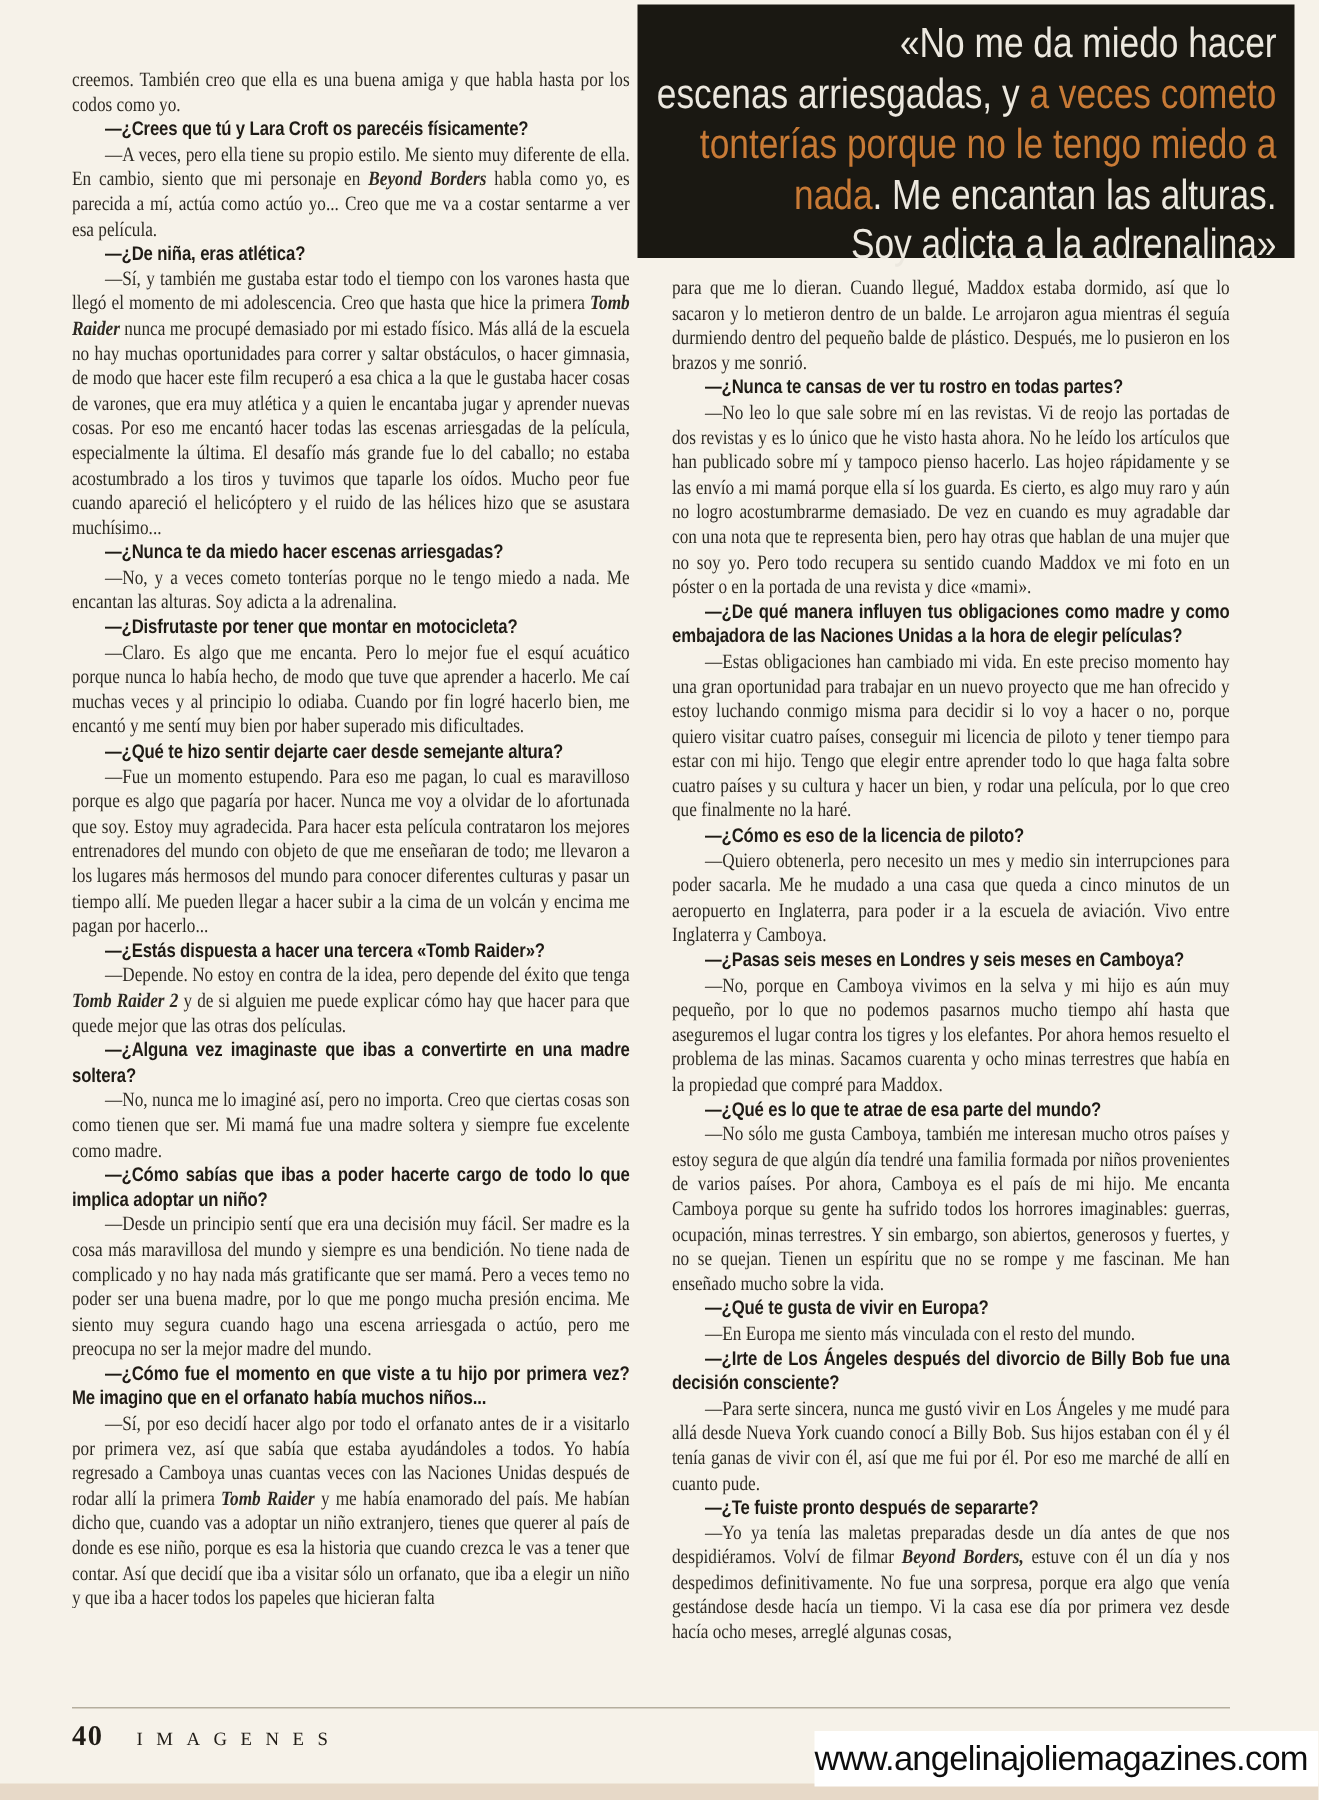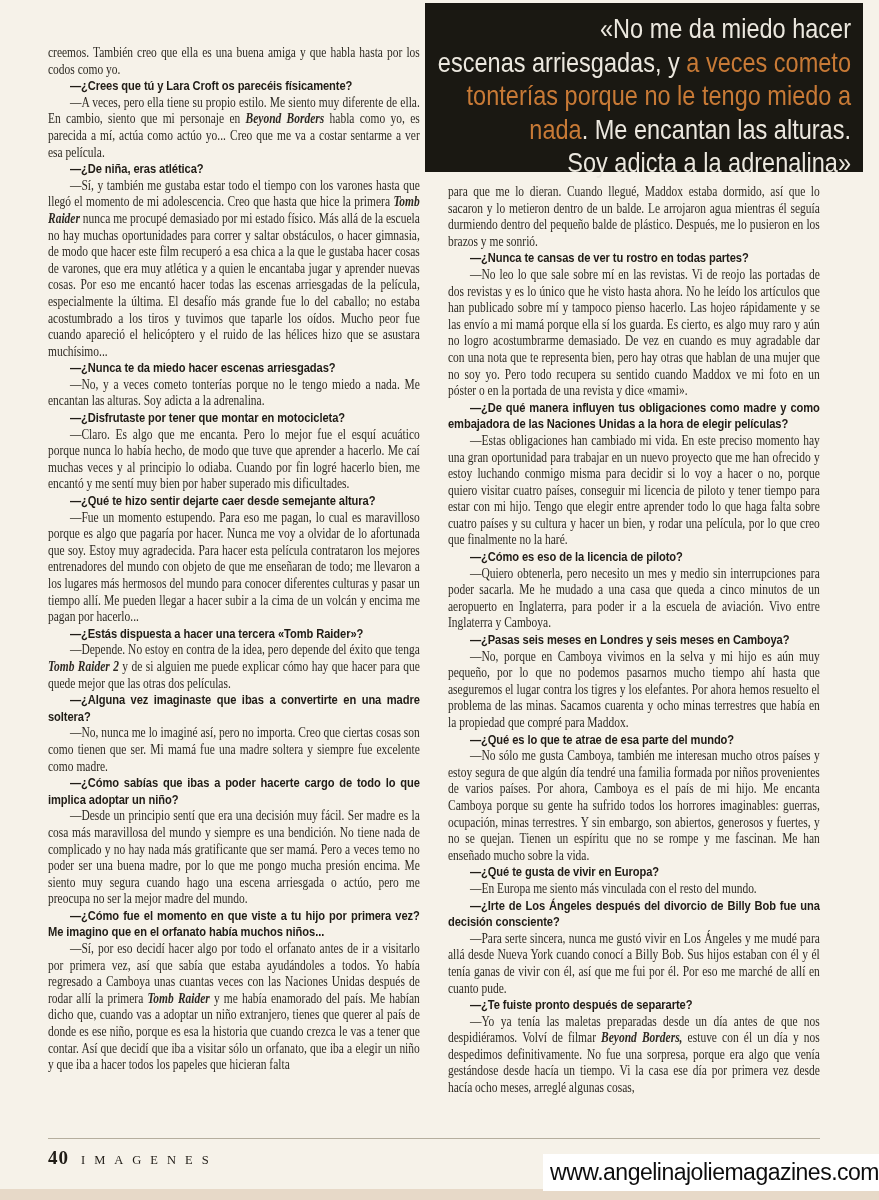--- a/index.html
+++ b/index.html
@@ -35,27 +35,27 @@
   .type-question{
     font-family:"Liberation Sans",sans-serif;font-weight:bold;
     font-size:13.2px;letter-spacing:-0.1px;
     color:var(--question-ink,#201c16);
   }
   .seg-title{font-weight:bold;font-style:italic;}
   
   .footer-rule{position:absolute;left:48px;top:1138px;width:772px;height:1px;background:var(--rule,#b5ae9e);}
   .footer{position:absolute;left:48px;top:1147px;color:var(--question-ink,#201c16);white-space:nowrap;}
   .page-num{font-size:19px;font-weight:bold;letter-spacing:1px;}
-  .mag-name{font-size:12.5px;letter-spacing:9px;margin-left:8px;}
+  .mag-name{font-size:12.5px;letter-spacing:9px;margin-left:18px;}
   
   .bottom-edge{position:absolute;left:0;bottom:0;width:879px;height:11px;background:var(--bottom-edge,#e7d9c8);}
   .watermark{
     position:absolute;left:543px;top:1154px;width:336px;height:37px;
     background:var(--watermark-bg,#ffffff);
-    display:flex;align-items:center;justify-content:flex-end;
+    display:flex;align-items:center;justify-content:flex-start;
   }
   .watermark span{
     font-family:"Liberation Sans",sans-serif;font-size:23px;
     letter-spacing:-0.5px;color:var(--watermark-ink,#0d0d0d);white-space:nowrap;
   }
 </style>
 </head>
 <body>
 
 <div class="quote-box">

